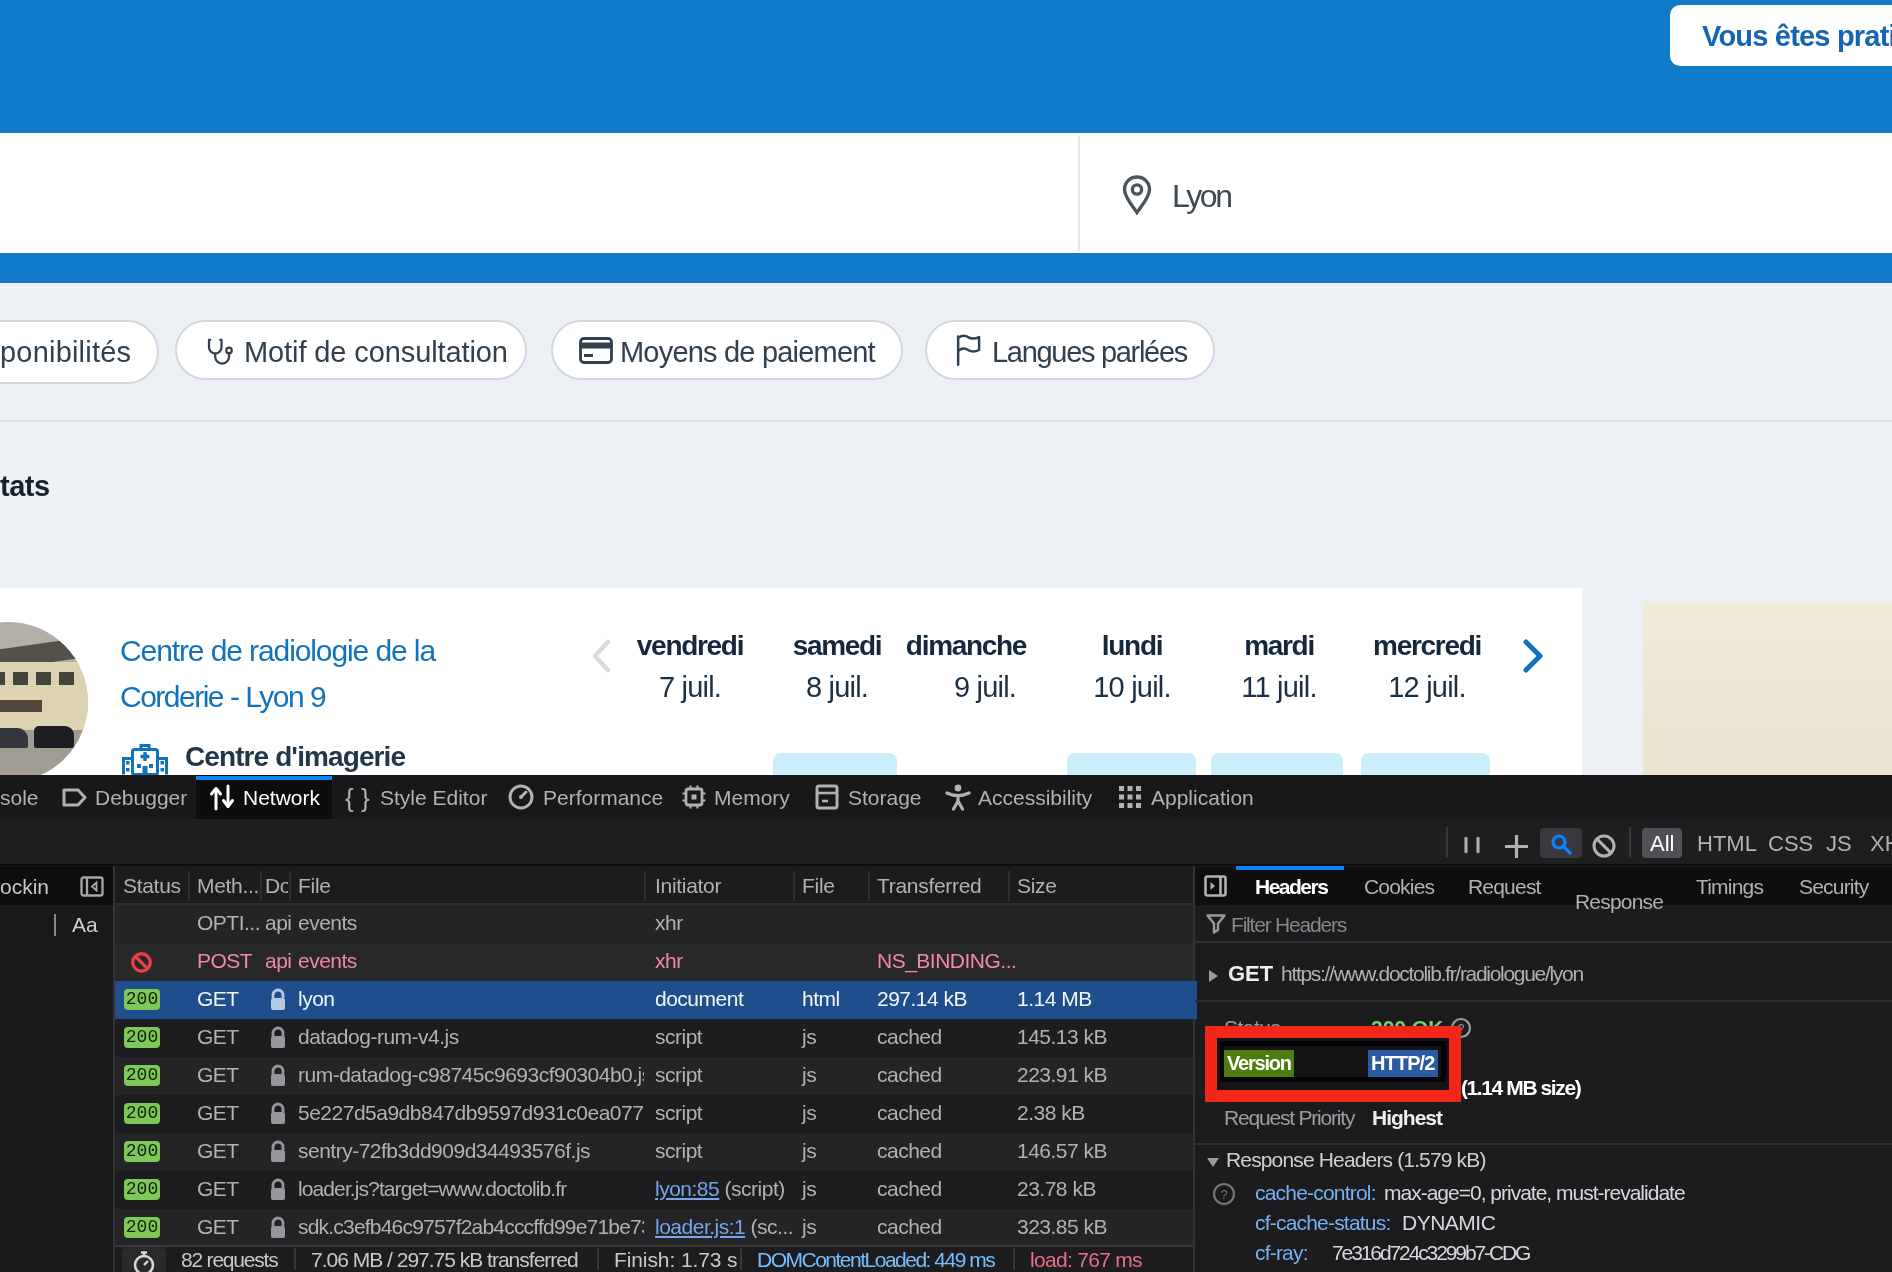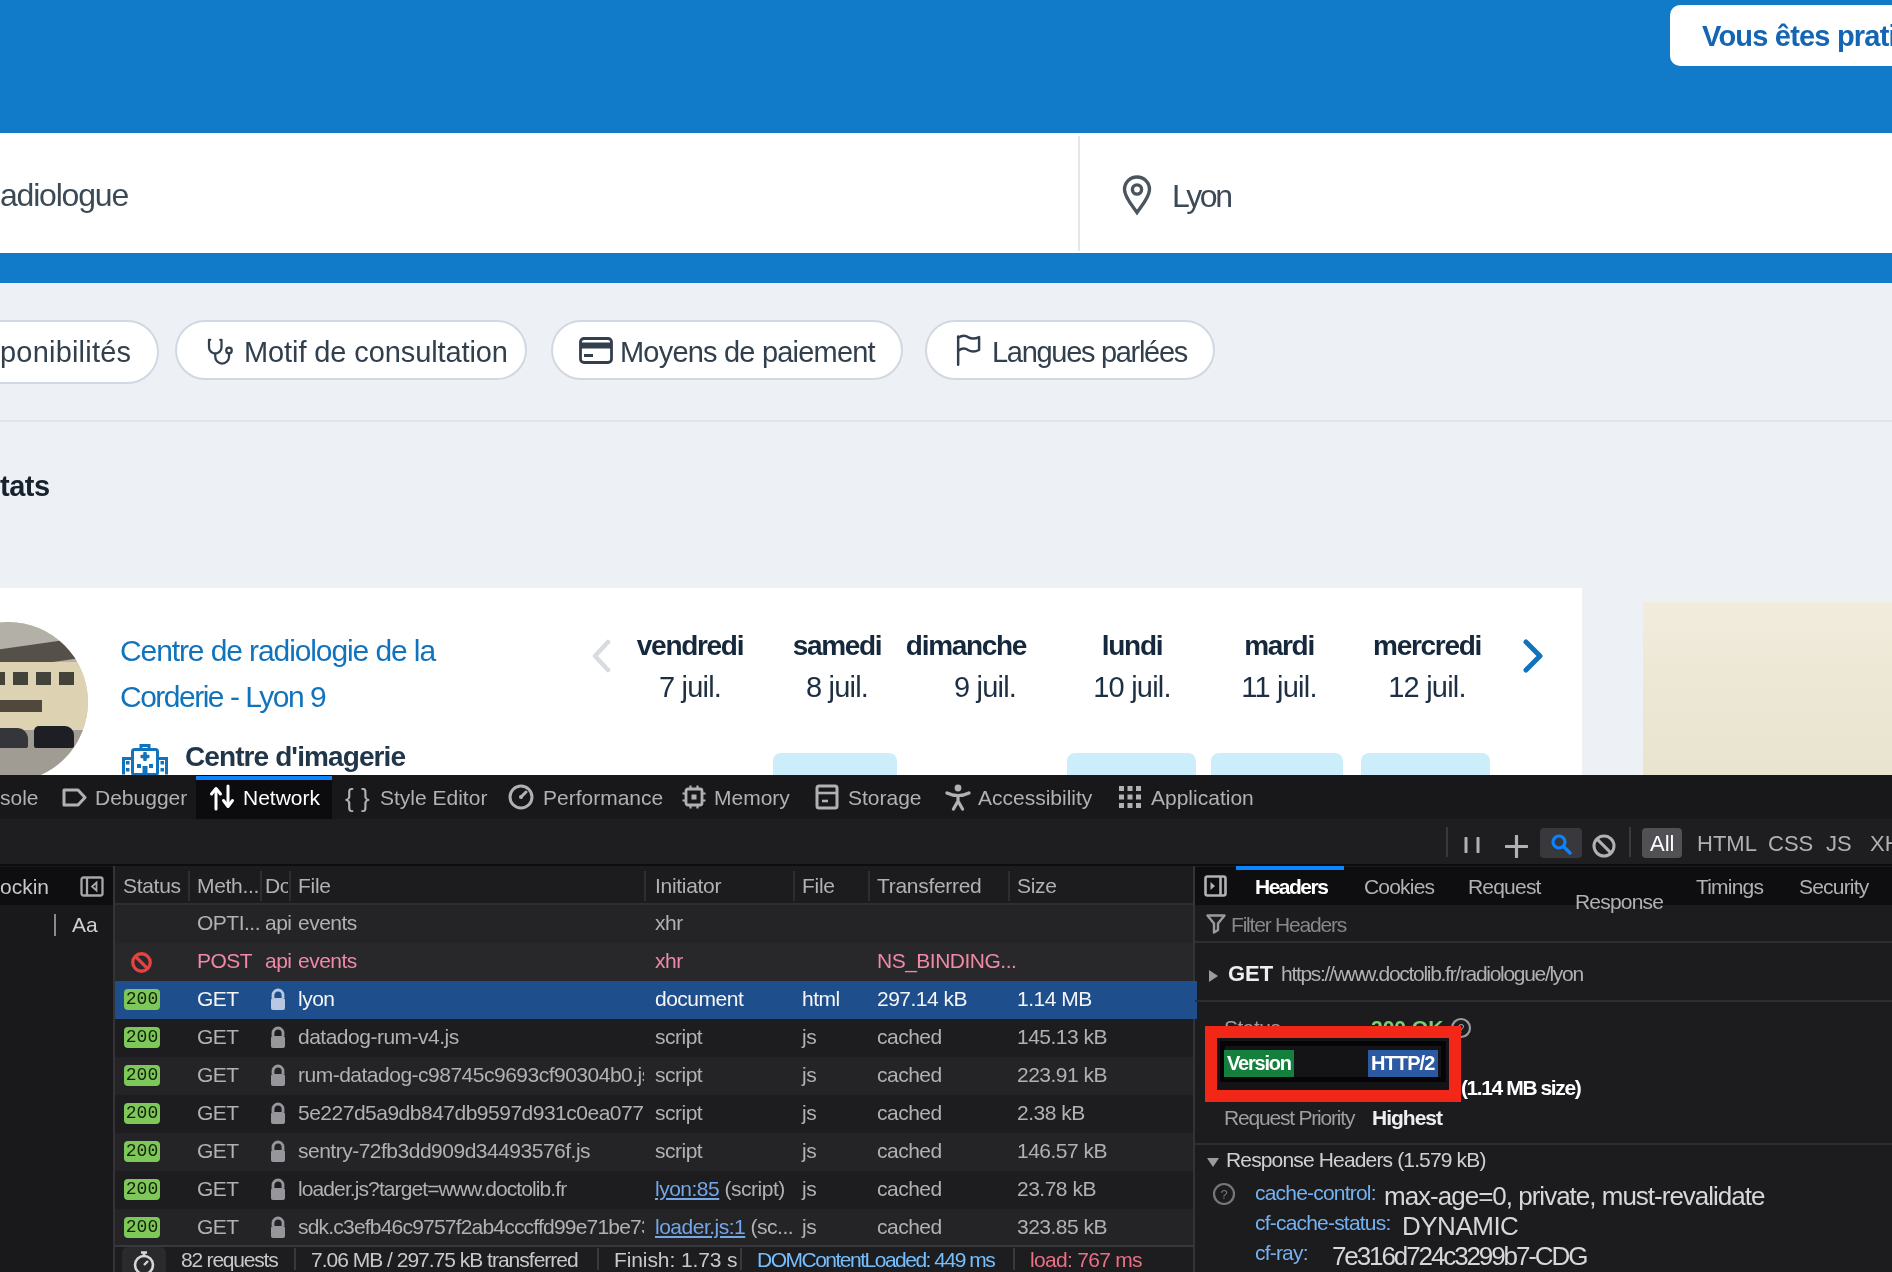--- a/index.html
+++ b/index.html
@@ -9,21 +9,20 @@
 </style>
 </head>
 <body>
 
 <div class="abs" id="pg" style="left:0;top:0;width:1892px;height:775px;background:#fff;overflow:hidden;">
 
   <div class="abs" style="left:0;top:0;width:1892px;height:133px;background:#117ac9;"></div>
 
   <div class="abs" style="left:0;top:133px;width:1892px;height:120px;background:#fff;"></div>
   <div class="abs" style="left:1078px;top:136px;width:2px;height:115px;background:#e3e7ec;"></div>
-  <div class="abs" style="left:0;top:177px;width:400px;height:40px;font-size:32px;letter-spacing:-1.2px;color:#3c4a56;">adiologue</div>
 
   <svg class="abs" style="left:1121px;top:174px;" width="32" height="42" viewBox="0 0 32 42">
     <path d="M16 3 C9 3 3.5 8.5 3.5 15.5 C3.5 23 11 31.5 16 38.5 C21 31.5 28.5 23 28.5 15.5 C28.5 8.5 23 3 16 3 Z" fill="none" stroke="#4a5560" stroke-width="3.4"></path>
     <circle cx="16" cy="15.5" r="4.6" fill="none" stroke="#4a5560" stroke-width="3.4"></circle>
   </svg>
   <div class="abs" style="left:1172px;top:178px;font-size:32px;letter-spacing:-2.4px;color:#3c4a56;">Lyon</div>
 
   <div class="abs" style="left:1670px;top:5px;width:240px;height:61px;background:#fff;border-radius:10px;"></div>
   <div class="abs" style="left:1702px;top:20px;font-size:29px;letter-spacing:-0.8px;font-weight:bold;color:#1465b4;white-space:nowrap;">Vous êtes prati</div>
 
@@ -395,21 +394,21 @@
 
   <div class="abs" style="left:1224px;top:241px;font-size:21px;letter-spacing:-0.5px;color:#9e9ea2;">Status</div>
   <div class="abs" style="left:1371px;top:241px;font-size:21px;font-weight:bold;color:#74d174;">200 OK</div>
   <svg class="abs" style="left:1450px;top:242px;" width="22" height="22" viewBox="0 0 22 22">
       <circle cx="11" cy="11" r="9" fill="none" stroke="#9b9b9e" stroke-width="2.2"></circle>
       <text x="11" y="15.5" text-anchor="middle" font-size="12" fill="#9b9b9e" font-family="Liberation Sans">?</text>
     </svg>
 
   <div class="abs" style="left:1205px;top:251px;width:256px;height:76px;background:#141416;border:12px solid #f22718;box-sizing:border-box;"></div>
   <div class="abs" style="left:1220px;top:266px;width:226px;height:41px;border:5px solid #050507;box-sizing:border-box;"></div>
-  <div class="abs" style="left:1224px;top:275px;font-size:20px;letter-spacing:-1.2px;font-weight:bold;color:#fff;background:#15803d;padding:2px 3px;">Version</div>
+  <div class="abs" style="left:1224px;top:275px;font-size:20px;letter-spacing:-1.2px;font-weight:bold;color:#fff;background:#4d7c0f;padding:2px 3px;">Version</div>
   <div class="abs" style="left:1368px;top:275px;font-size:20px;letter-spacing:-0.9px;font-weight:bold;color:#fff;background:#2b5aa3;padding:2px 3px;">HTTP/2</div>
   <div class="abs" style="left:1461px;top:301px;font-size:21px;letter-spacing:-1.4px;font-weight:bold;color:#fff;">(1.14 MB size)</div>
   <div class="abs" style="left:1224px;top:331px;font-size:21px;letter-spacing:-1.2px;color:#9e9ea2;">Request Priority</div>
   <div class="abs" style="left:1372px;top:331px;font-size:21px;letter-spacing:-1px;font-weight:bold;color:#eee;">Highest</div>
 
   <div class="abs" style="left:1195px;top:368px;width:697px;height:2px;background:#2e2e32;"></div>
   <svg class="abs" style="left:1205px;top:381px;" width="16" height="13" viewBox="0 0 16 13">
       <path d="M2 2 L14 2 L8 11 Z" fill="#9b9b9e"></path>
     </svg>
   <div class="abs" style="left:1226px;top:373px;font-size:21px;letter-spacing:-0.85px;color:#d0d0d3;">Response Headers (1.579 kB)</div>
@@ -441,20 +440,20 @@
 .c{font-size:21px;letter-spacing:-0.5px;color:#b1b1b3;white-space:nowrap;}
 .wh{color:#f5f5f7;}
 .pk{color:#f088a6;}
 .lnk{color:#73a7e8;text-decoration:underline;}
 .badge{width:36px;height:21px;background:#7ec859;border-radius:4px;color:#15230d;font-family:"Liberation Mono",monospace;font-size:18px;text-align:center;line-height:21px;}
 .lock{width:18px;height:24px;}
 .sb{top:473px;font-size:21px;letter-spacing:-0.7px;color:#c8c8ca;white-space:nowrap;}
 .ssep{top:473px;width:2px;height:22px;background:#38383d;}
 .ptab{top:100px;font-size:21px;letter-spacing:-0.8px;color:#b1b1b3;}
 .hdrk{font-size:21px;letter-spacing:-0.8px;color:#74b2f1;}
-.hdrv{font-size:26px;letter-spacing:-0.5px;color:#d7d7db;}
+.hdrv{font-size:21px;letter-spacing:-0.5px;color:#d7d7db;}
 </style>
 
 <style>
 .dayn{font-size:28px;font-weight:bold;letter-spacing:-1.3px;color:#16283c;text-align:center;}
 .dayd{font-size:29px;letter-spacing:-0.8px;color:#1d2f42;text-align:center;}
 .slot{height:22px;background:#cceefb;border-radius:8px 8px 0 0;}
 </style>
 
 </body></html>

